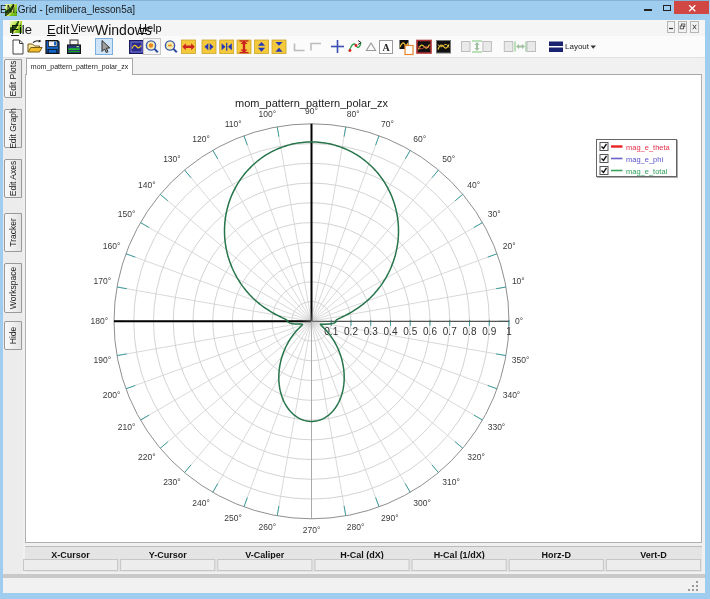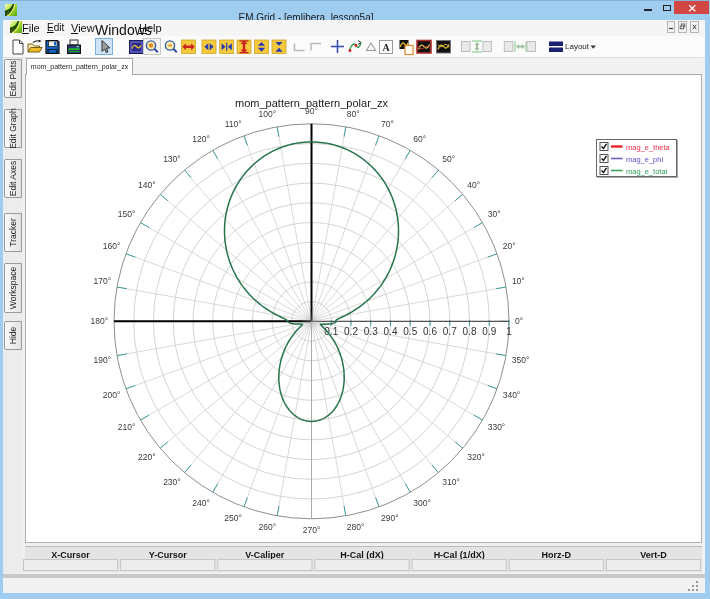--- a/index.html
+++ b/index.html
@@ -16,21 +16,21 @@
         <stop offset="0.45" stop-color="#a8e030"></stop>
         <stop offset="1" stop-color="#58a812"></stop>
       </linearGradient>
     </defs>
  <rect x="0" y="0" width="12" height="12" fill="url(#bgG5x4)"></rect>
  <path d="M0 12 L0 6.5 Q4.5 6 7 1.5 L7.8 0 L11 0 Q9.5 7 2.5 12 Z" fill="#1b4a0e"></path>
  <path d="M1.2 12 Q7.5 8.5 9.3 0 L11 0 Q9.5 7 3.5 12 Z" fill="#eef565"></path>
  <circle cx="2.2" cy="9.8" r="0.9" fill="#7a5a22"></circle>
  <circle cx="3.6" cy="8" r="0.6" fill="#8a9a30"></circle>
 </svg>
-<div class="abs" style="left:0;top:8px;width:612px;height:20px;text-align:center;font-size:10px;color:#1a1a1a;line-height:20px">EM.Grid - [emlibera_lesson5a]</div>
+<div class="abs" style="left:0;top:0;width:612px;height:20px;text-align:left;font-size:10px;color:#1a1a1a;line-height:20px">EM.Grid - [emlibera_lesson5a]</div>
 <div class="abs" style="left:644px;top:9px;width:8px;height:2px;background:#222"></div>
 <div class="abs" style="left:663px;top:4.5px;width:8px;height:6.5px;border:1.4px solid #222"></div>
 <div class="abs" style="left:674px;top:1px;width:35px;height:13px;background:#d04743"></div>
 <svg class="abs" width="9" height="9" style="left:688px;top:3.5px">
     <path d="M1.2 1.2 L7.3 7.3 M7.3 1.2 L1.2 7.3" stroke="#fff" stroke-width="1.3"></path>
   </svg>
 <div class="abs" style="left:3px;top:20px;width:702px;height:16px;background:#f5f5f5"></div>
 <svg width="12" height="12" style="position:absolute;left:10px;top:21px" viewBox="0 0 12 12">
  <defs>
       <linearGradient id="bgG10x21" x1="0" y1="0" x2="1" y2="1">
@@ -38,22 +38,22 @@
         <stop offset="0.45" stop-color="#a8e030"></stop>
         <stop offset="1" stop-color="#58a812"></stop>
       </linearGradient>
     </defs>
  <rect x="0" y="0" width="12" height="12" fill="url(#bgG10x21)"></rect>
  <path d="M0 12 L0 6.5 Q4.5 6 7 1.5 L7.8 0 L11 0 Q9.5 7 2.5 12 Z" fill="#1b4a0e"></path>
  <path d="M1.2 12 Q7.5 8.5 9.3 0 L11 0 Q9.5 7 3.5 12 Z" fill="#eef565"></path>
  <circle cx="2.2" cy="9.8" r="0.9" fill="#7a5a22"></circle>
  <circle cx="3.6" cy="8" r="0.6" fill="#8a9a30"></circle>
 </svg>
-<div class="abs" style="left:22px;top:22px;font-size:11px;color:#111"><span style="text-decoration:underline">F</span>ile</div>
-<div class="abs" style="left:47px;top:22px;font-size:10px;color:#111"><span style="text-decoration:underline">E</span>dit</div>
+<div class="abs" style="left:11px;top:22px;font-size:13px;color:#111"><span style="text-decoration:underline">F</span>ile</div>
+<div class="abs" style="left:47px;top:22px;font-size:13px;color:#111"><span style="text-decoration:underline">E</span>dit</div>
 <div class="abs" style="left:71px;top:22px;font-size:11px;color:#111"><span style="text-decoration:underline">V</span>iew</div>
 <div class="abs" style="left:95px;top:22px;font-size:14px;color:#111"><span style="text-decoration:underline">W</span>indows</div>
 <div class="abs" style="left:139px;top:22px;font-size:11px;color:#111"><span style="text-decoration:underline">H</span>elp</div>
 <div class="abs" style="left:667px;top:21px;width:8px;height:12px;background:#f2f2f2;border:1px solid #b5b5b5"></div>
 <svg class="abs" width="8" height="12" style="left:667px;top:21px">
     <line x1="2" y1="7.5" x2="6" y2="7.5" stroke="#333" stroke-width="1.2"></line>
   </svg>
 <div class="abs" style="left:678px;top:21px;width:9px;height:12px;background:#f2f2f2;border:1px solid #b5b5b5"></div>
 <svg class="abs" width="9" height="12" style="left:678px;top:21px">
     <rect x="3.4" y="3" width="3.4" height="2.8" fill="none" stroke="#444" stroke-width="0.8"></rect>

